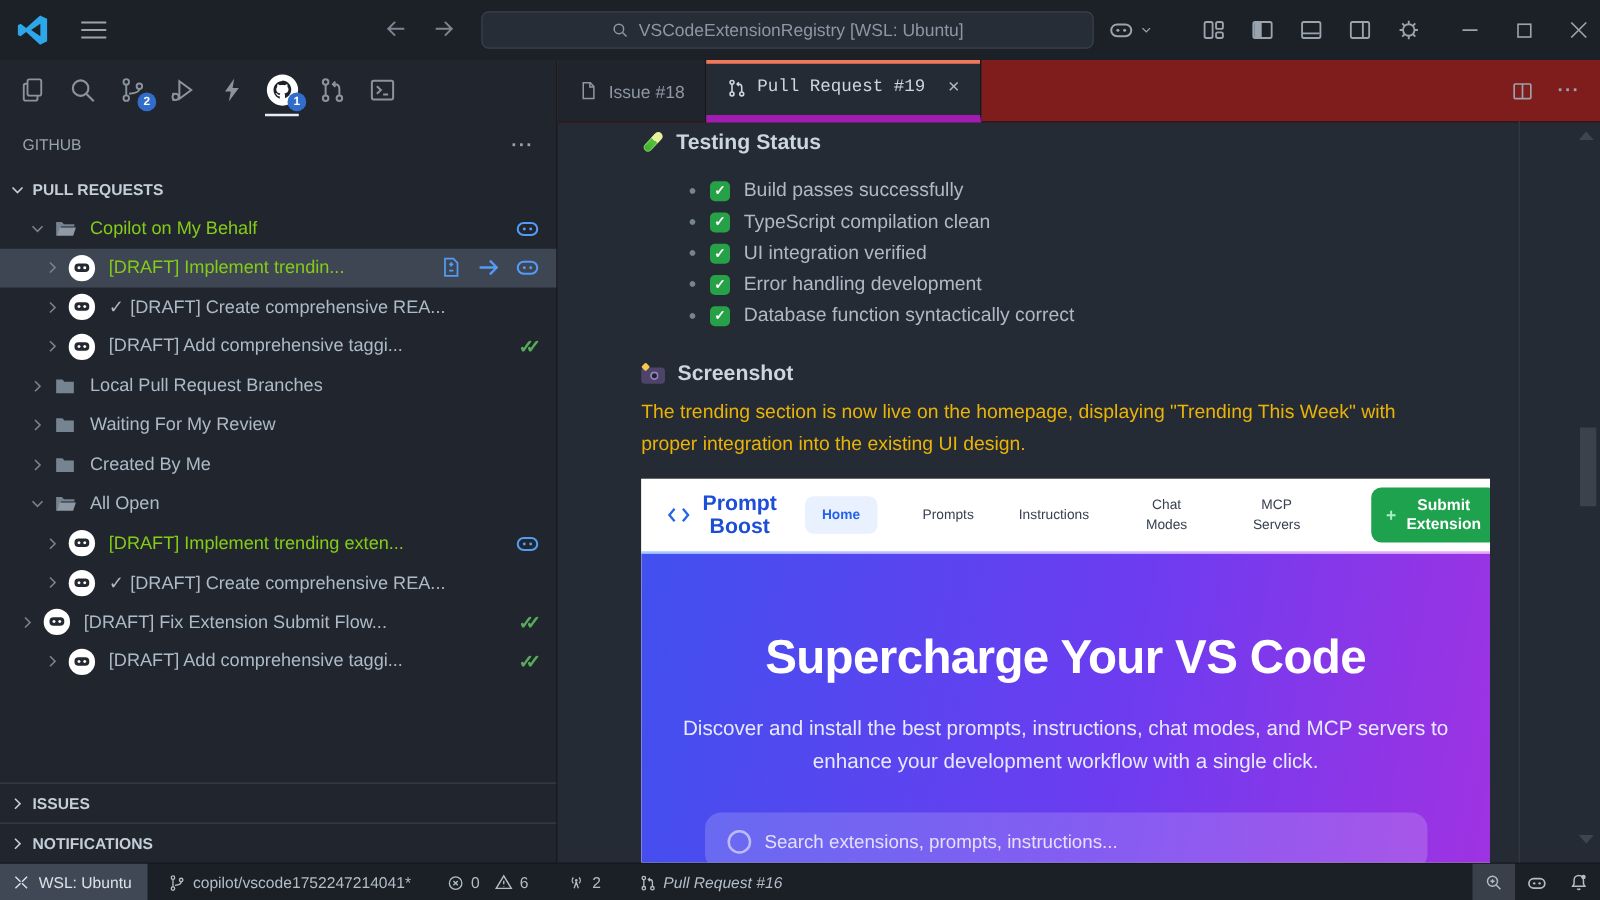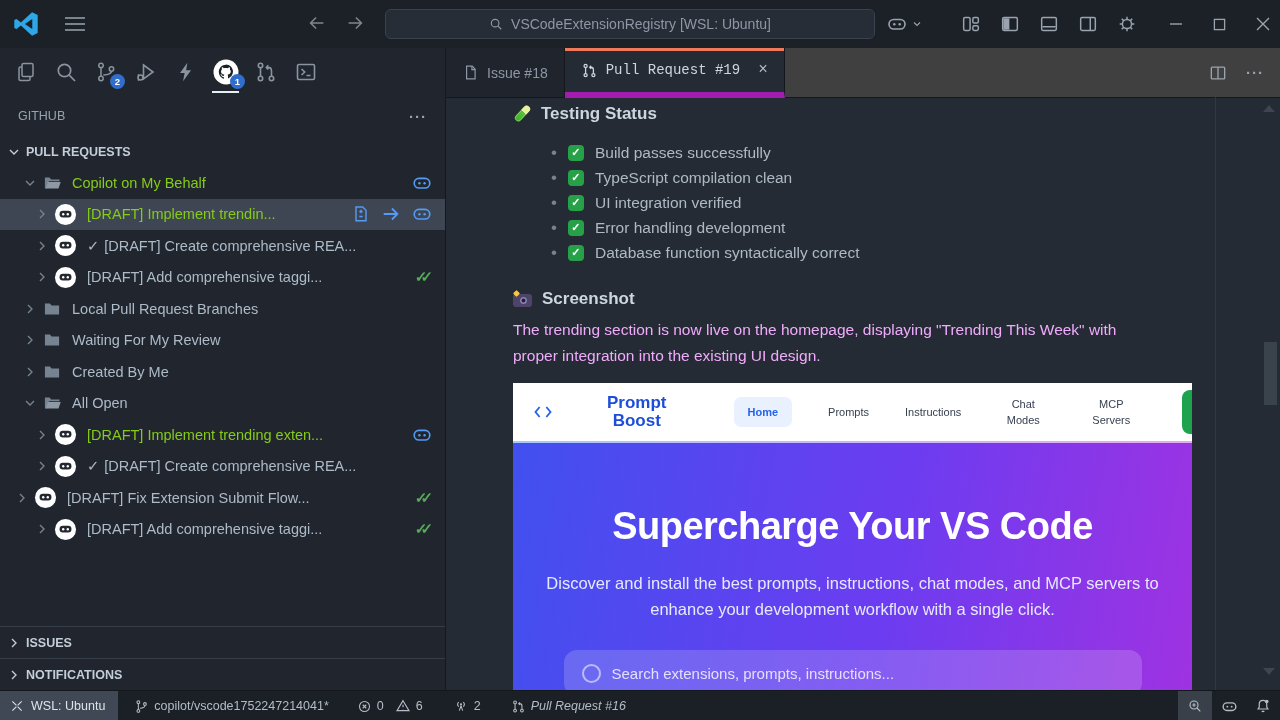--- a/index.html
+++ b/index.html
@@ -43,52 +43,52 @@
   .row .label.blue{color:#84cc16;}
   .row .prefix{color:#adbac7;margin-right:5px;}
   .row .trail{margin-left:auto;display:flex;align-items:center;gap:9px;}
   .dblcheck{color:#57ab5a;font-size:15px;font-weight:700;letter-spacing:-7px;padding-right:7px;}
   .panel-header{height:31px;flex:none;border-top:1px solid #373e47;display:flex;align-items:center;gap:4px;
     padding-left:6px;font-size:12.5px;font-weight:700;color:#c3ced9;}
   .spacer{margin-top:auto;}
 
   
   .editor{flex:1;display:flex;flex-direction:column;background:#252b34;position:relative;min-width:0;}
-  .tabbar{height:49px;flex:none;background:#404040;display:flex;align-items:stretch;position:relative;
+  .tabbar{height:49px;flex:none;background:#7f1d1d;display:flex;align-items:stretch;position:relative;
     border-bottom:1px solid #14171c;}
   .tab{display:flex;align-items:center;gap:8px;padding:0 16px;font-size:14px;color:#8d97a5;background:#20252d;
     border-right:1px solid #14171c;position:relative;}
   .tab.active{background:#252b34;color:#cbd6e1;border-bottom:6px solid #a21caf;margin-bottom:-1px;font-family:Liberation Mono, monospace;}
   .tab.active::before{content:"";position:absolute;top:0;left:0;right:0;height:3px;background:#f0795c;}
   .tab .close{margin-left:10px;font-size:16px;color:#adbac7;}
   .editor-actions{position:absolute;right:16px;top:0;height:49px;display:flex;align-items:center;gap:18px;color:#9aa4af;}
 
   .content{position:relative;flex:1;overflow:hidden;padding:6px 0 0 67px;box-sizing:border-box;}
   .heading{display:flex;align-items:center;gap:10px;font-size:17px;font-weight:700;color:#ccd6e0;margin:0 0 16px;}
   .checks{list-style:none;margin:0 0 24px;padding:0 0 0 38px;}
   .checks li{display:flex;align-items:center;gap:11px;height:25px;font-size:15.5px;color:#aeb9c5;}
   .bullet{color:#768390;font-size:17px;}
   .checkbox{width:16px;height:16px;border-radius:4px;background:#26a148;color:#fff;font-size:11px;font-weight:700;
     display:flex;align-items:center;justify-content:center;flex:none;}
-  .desc{margin:0 0 14px;font-size:15.5px;line-height:26px;max-width:648px;color:#f0abfc;}
+  .desc{margin:0 0 14px;font-size:15.5px;line-height:26px;max-width:648px;color:#eab308;}
 
   
   .tube{width:18px;height:18px;position:relative;flex:none;}
   .tube::before{content:"";position:absolute;left:6px;top:-1px;width:7px;height:19px;border-radius:4px;
     background:linear-gradient(180deg,#e7f09b 0%,#e7f09b 42%,#57c23d 42%,#3fae2e 100%);
     transform:rotate(43deg);box-shadow:0 0 0 1px rgba(230,240,180,.35) inset;}
   .camera{width:19px;height:15px;position:relative;flex:none;margin-top:1px;}
   .camera::before{content:"";position:absolute;left:0;top:2px;width:19px;height:13px;border-radius:3px;background:#4e4469;}
   .camera::after{content:"";position:absolute;left:7px;top:5px;width:7px;height:7px;border-radius:50%;
     background:#241f38;box-shadow:0 0 0 1.5px #8f86b8 inset;}
   .flash{position:absolute;left:1px;top:-1px;width:5px;height:5px;background:#f5c84c;border-radius:1px;transform:rotate(45deg);}
 
   
   .embed{width:679px;height:400px;position:relative;background:#fff;overflow:hidden;}
-  .embed-nav{height:58px;background:#fff;display:flex;align-items:center;padding:0 0 0 20px;box-sizing:border-box;gap:45px;}
+  .embed-nav{height:58px;background:#fff;display:flex;align-items:center;padding:0 0 0 20px;box-sizing:border-box;}
   .logo-mark{color:#2563eb;}
   .logo-text{margin-left:9px;font-size:17px;font-weight:800;color:#1d4ed8;line-height:18px;text-align:center;}
   .nav-links{display:flex;align-items:center;margin-left:22px;gap:36px;font-size:11px;color:#374151;}
   .nav-item{white-space:nowrap;}
   .nav-item.two{white-space:normal;width:52px;text-align:center;line-height:16px;}
   .nav-item.home{background:#e9f1fe;color:#2563eb;padding:9px 14px;border-radius:7px;font-weight:600;}
   .submit{margin-left:auto;margin-right:-6px;background:#1ea24d;color:#fff;border-radius:8px;padding:7px 12px;
     font-size:12.5px;font-weight:600;display:flex;align-items:center;gap:7px;line-height:15px;text-align:center;flex:none;}
   .submit .plus{color:#a7eec3;font-size:14px;font-weight:700;}
   .gradline{height:2px;background:linear-gradient(90deg,#a7c9fb,#cdb6fa 55%,#eba6f2);}

